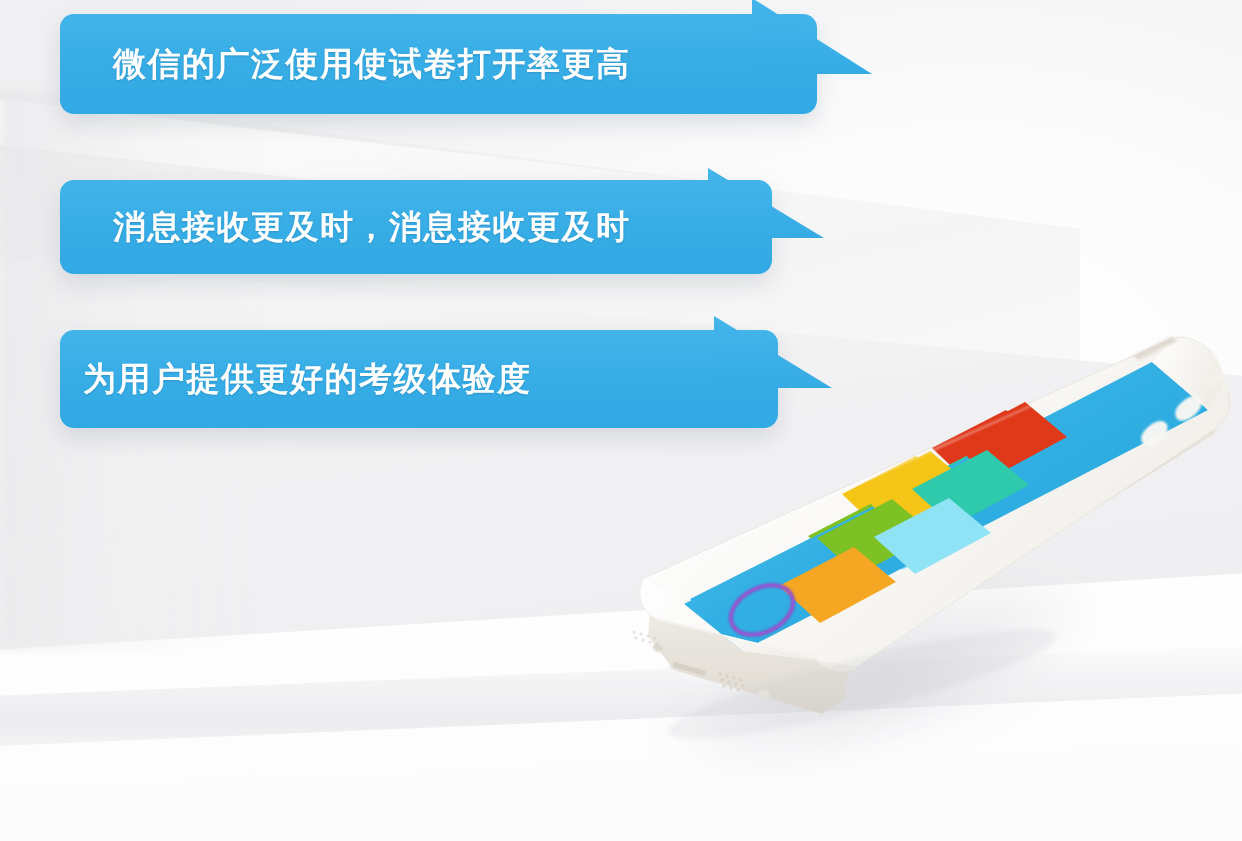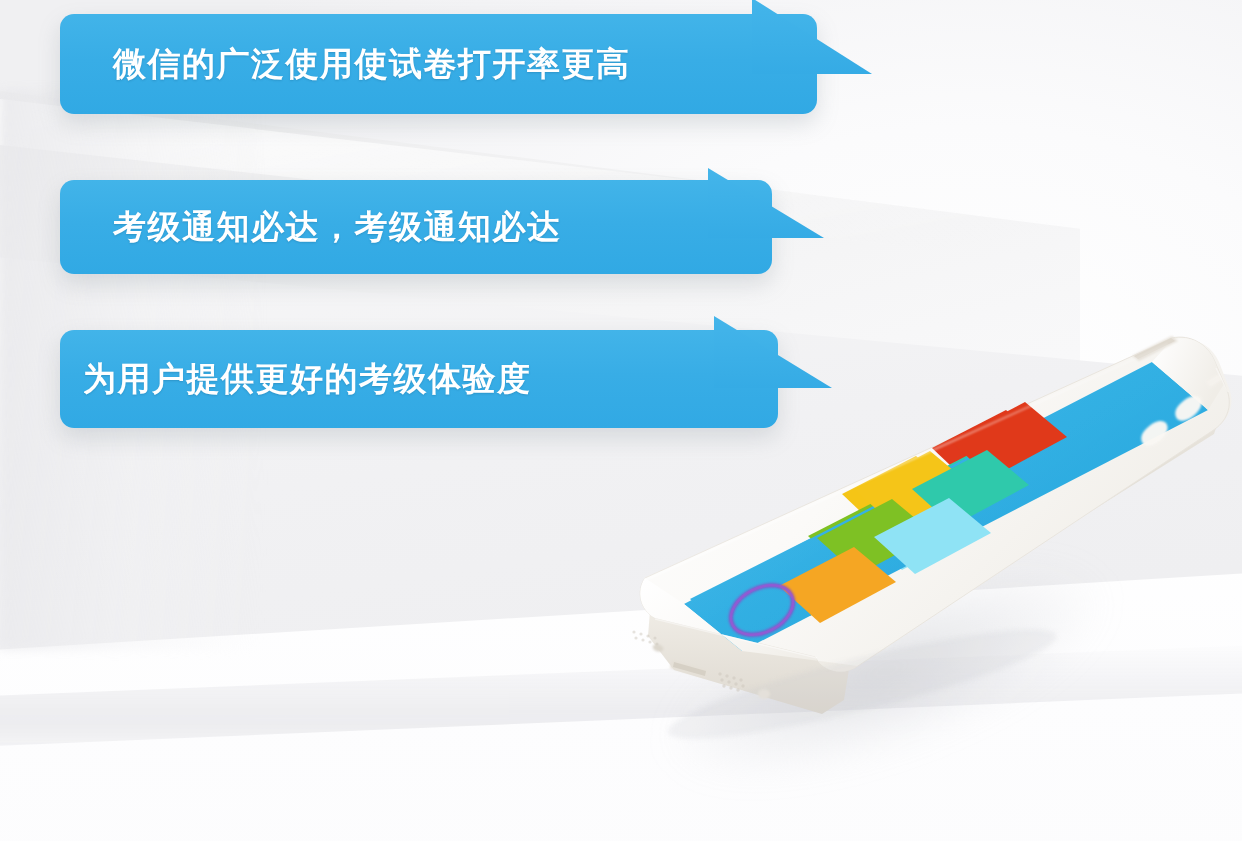--- a/index.html
+++ b/index.html
@@ -218,21 +218,21 @@
 
     <div class="bubble" id="bubble-1">
       <div class="bubble-body"></div>
       <div class="bubble-tail"></div>
       <span class="bubble-label">微信的广泛使用使试卷打开率更高</span>
     </div>
 
     <div class="bubble" id="bubble-2">
       <div class="bubble-body"></div>
       <div class="bubble-tail"></div>
-      <span class="bubble-label">考级通知必达，考级通知必达</span>
+      <span class="bubble-label">消息接收更及时，消息接收更及时</span>
     </div>
 
     <div class="bubble" id="bubble-3">
       <div class="bubble-body"></div>
       <div class="bubble-tail"></div>
       <span class="bubble-label">为用户提供更好的考级体验度</span>
     </div>
 
   </div>
 

